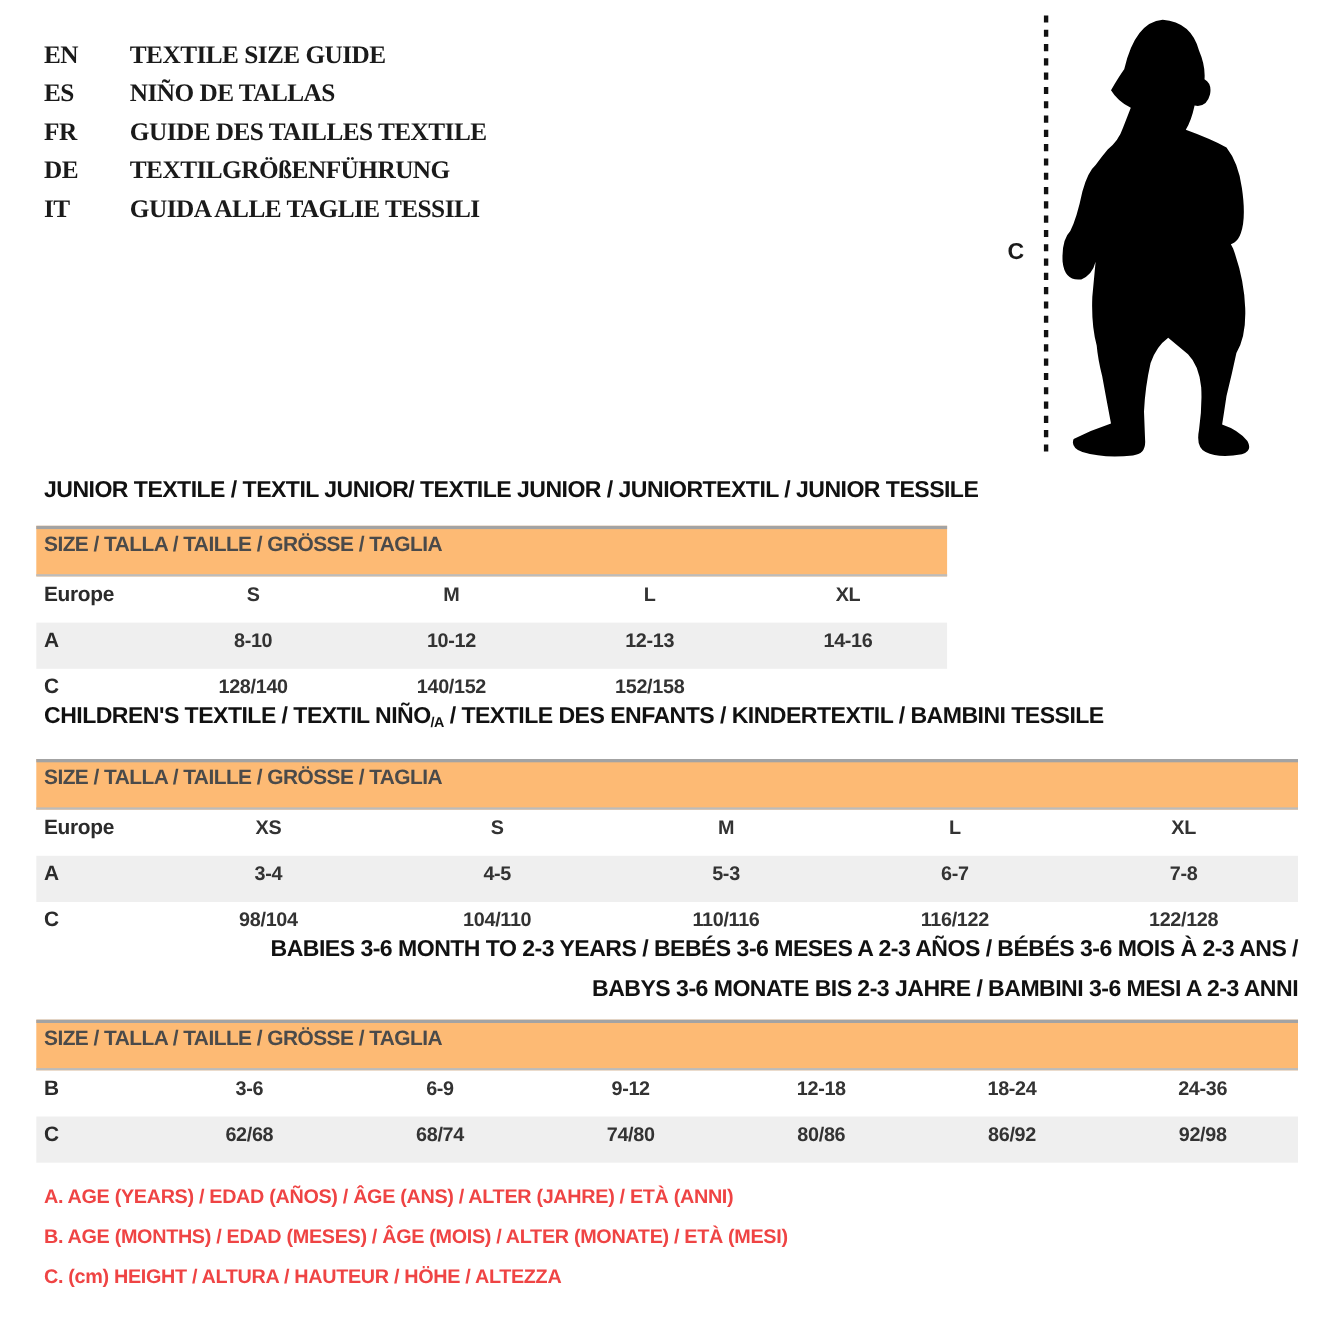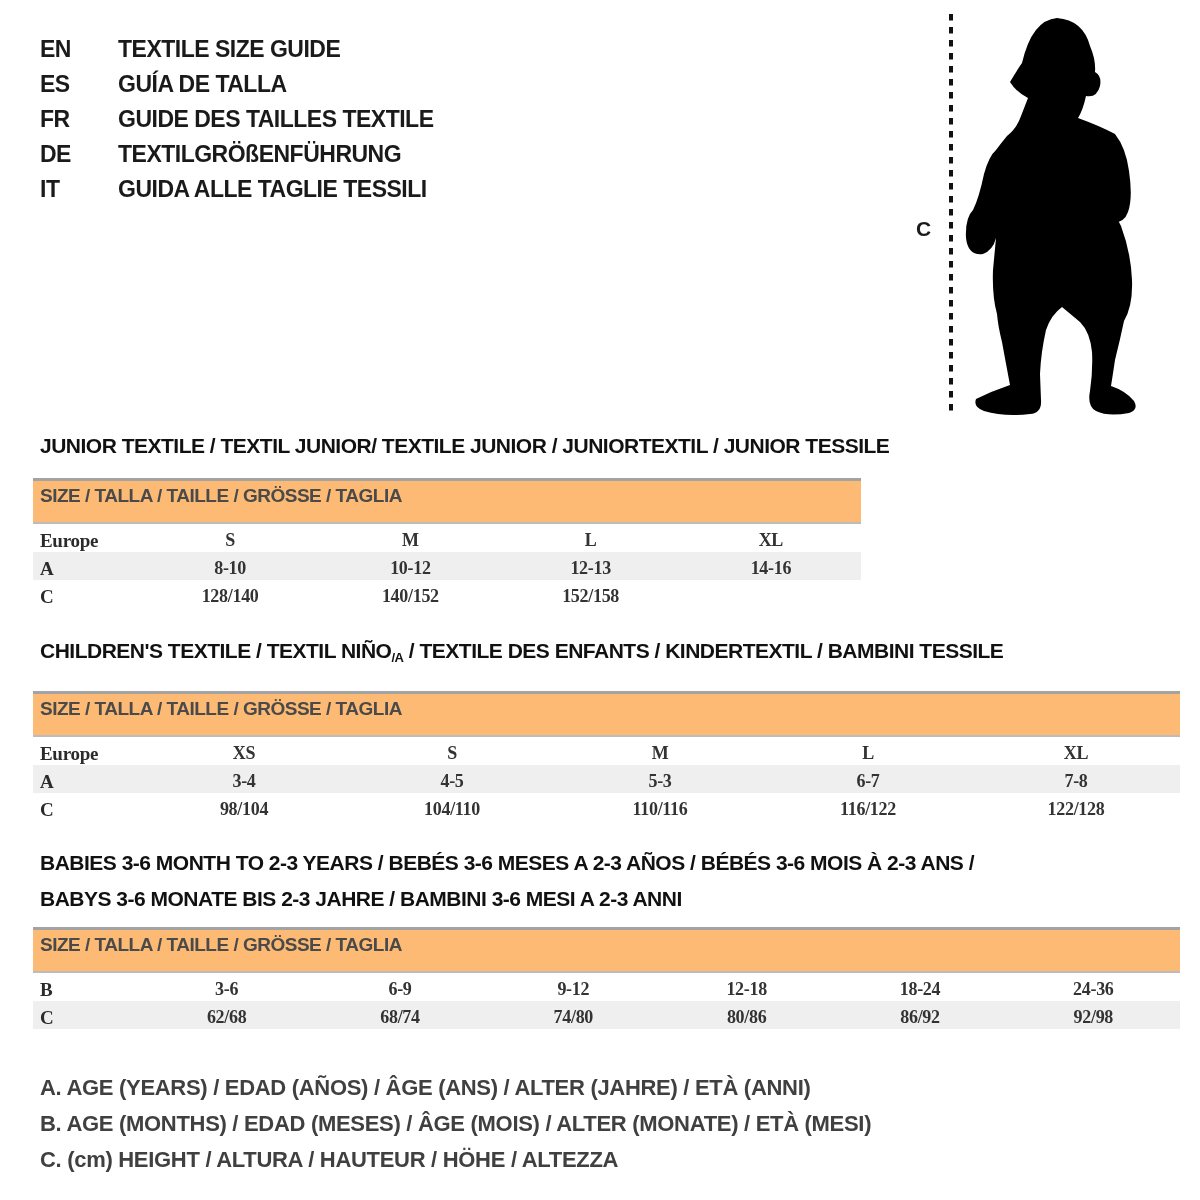--- a/index.html
+++ b/index.html
@@ -4,74 +4,74 @@
 <style>
   * { margin:0; padding:0; box-sizing:border-box; }
   html,body { background:#ffffff; }
   .page {
     position:relative; width:1200px; height:1200px; background:#fff;
     font-family:"Liberation Sans", sans-serif; color:#1a1a1a; overflow:hidden;
   }
 
   
   .lang-block { position:absolute; left:40px; top:32px; }
-  .lang-row { display:flex; line-height:35px; }
+  .lang-row { display:flex; line-height:35px;font-family:Liberation Serif, serif; }
   .lang-code { width:78px; font-size:23px; font-weight:bold; letter-spacing:-0.5px; }
   .lang-title { font-size:23px; font-weight:bold; letter-spacing:-0.5px; white-space:nowrap; }
 
   
   .figure-svg { position:absolute; left:905px; top:8px; width:250px; height:412px; }
   .figure-label { position:absolute; left:916px; top:217px; font-size:21px; font-weight:bold; }
 
   
   .section { position:absolute; left:33px; }
   .sec-title { font-size:21px; font-weight:bold; letter-spacing:-0.5px; color:#111;
                padding-left:7px; line-height:22px; white-space:nowrap; }
   .sec-title .sub { font-size:0.62em; position:relative; top:4px; }
   .two-line .sec-title { line-height:36px; }
 
   .size-header {
     background:#fdba74; border-top:3px solid #a3a3a3; border-bottom:2px solid #bcbcbc;
     height:46px; line-height:29px; padding-left:7px;
     font-size:19px; font-weight:bold; letter-spacing:-0.5px; color:#4a4a4a;
   }
-  .trow { display:grid; height:28px; line-height:33px; font-size:18px; font-weight:bold;
-          letter-spacing:-0.3px; color:#333;font-family:Liberation Serif, serif; }
+  .trow { display:grid; height:42px; line-height:33px; font-size:18px; font-weight:bold;
+          letter-spacing:-0.3px; color:#333; }
   .trow.shaded { background:#efefef; }
   .trow .tlabel { padding-left:7px; text-align:left; font-size:19px; color:#2b2b2b; }
   .trow .tcell { text-align:center; }
   .cols4 { grid-template-columns:107px repeat(4,1fr); }
   .cols5 { grid-template-columns:107px repeat(5,1fr); }
   .cols6 { grid-template-columns:107px repeat(6,1fr); }
 
   #junior   { top:435px; width:828px; }
   #junior   .sec-title { margin-bottom:21px; }
   #children { top:640px; width:1147px; }
   #children .sec-title { margin-bottom:26px; }
   #babies   { top:845px; width:1147px; }
-  #babies   .sec-title-wrap { margin-bottom:10px; }
+  #babies   .sec-title-wrap { margin-bottom:10px;text-align:right; }
 
   
   .legend { position:absolute; left:40px; top:1070px; }
-  .legend-line { font-size:22px; font-weight:bold; letter-spacing:-0.3px; line-height:36px;
-                 white-space:nowrap; color:#404040; }
+  .legend-line { font-size:18px; font-weight:bold; letter-spacing:-0.3px; line-height:36px;
+                 white-space:nowrap; color:#ef4444; }
 </style>
 </head>
 <body>
 
 <div class="page">
 
   <div class="lang-block">
     <div class="lang-row">
       <span class="lang-code">EN</span>
       <span class="lang-title">TEXTILE SIZE GUIDE</span>
     </div>
     <div class="lang-row">
       <span class="lang-code">ES</span>
-      <span class="lang-title">GUÍA DE TALLA</span>
+      <span class="lang-title">NIÑO DE TALLAS</span>
     </div>
     <div class="lang-row">
       <span class="lang-code">FR</span>
       <span class="lang-title">GUIDE DES TAILLES TEXTILE</span>
     </div>
     <div class="lang-row">
       <span class="lang-code">DE</span>
       <span class="lang-title">TEXTILGRÖßENFÜHRUNG</span>
     </div>
     <div class="lang-row">

